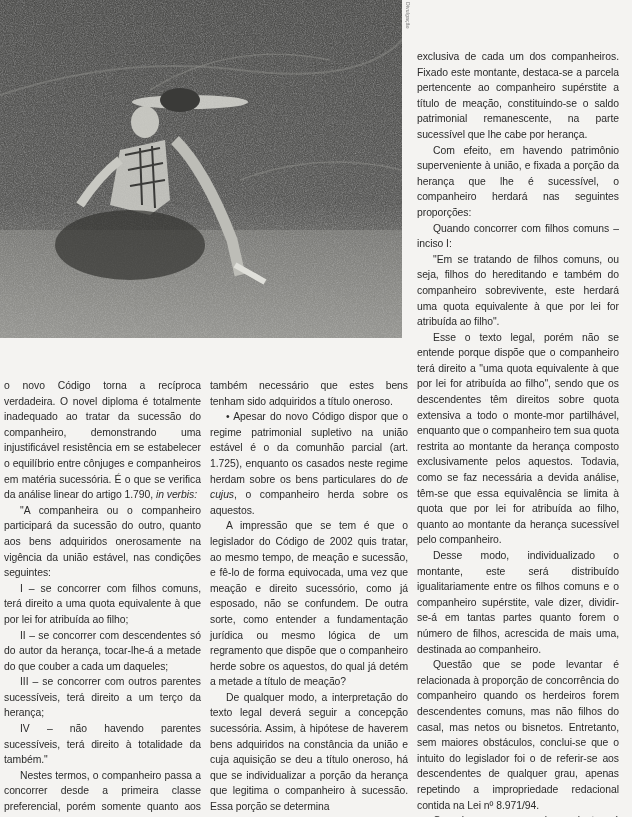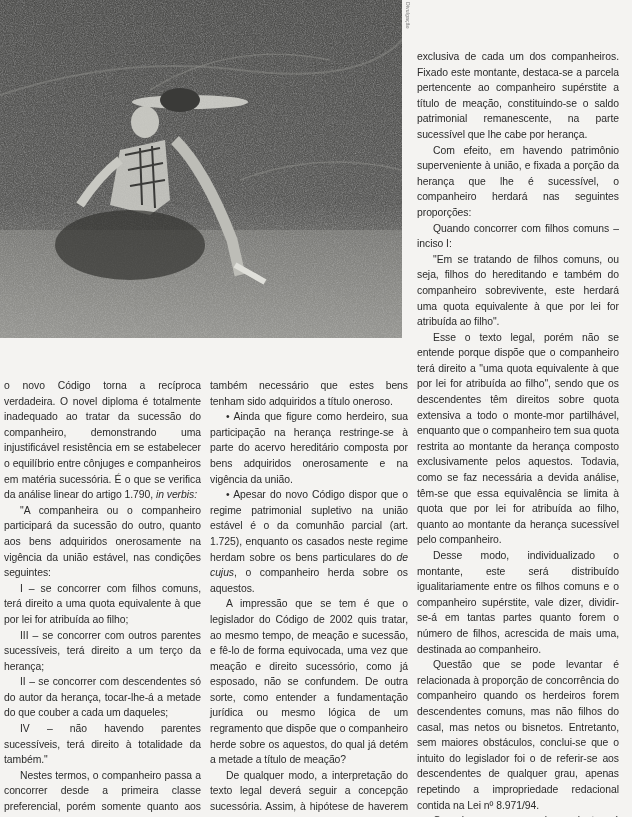--- a/index.html
+++ b/index.html
@@ -80,31 +80,30 @@
 
     <ellipse cx="130" cy="245" rx="75" ry="35" fill="#333331" opacity="0.7"></ellipse>
   </svg>
 </div>
 <div class="credit">Divulgação</div>
 
 <div class="col col-1">
   <p class="noindent"><span>o novo Código torna a recíproca verdadeira. O novel diploma é totalmente inadequado ao tratar da sucessão do companheiro, demonstrando uma injustificável resistência em se estabelecer o equilíbrio entre cônjuges e companheiros em matéria sucessória. É o que se verifica da análise linear do artigo 1.790, </span><em>in verbis:</em></p>
   <p>"A companheira ou o companheiro participará da sucessão do outro, quanto aos bens adquiridos onerosamente na vigência da união estável, nas condições seguintes:</p>
   <p>I – se concorrer com filhos comuns, terá direito a uma quota equivalente à que por lei for atribuída ao filho;</p>
+  <p>II – se concorrer com descendentes só do autor da herança, tocar-lhe-á a metade do que couber a cada um daqueles;</p>
   <p>III – se concorrer com outros parentes sucessíveis, terá direito a um terço da herança;</p>
-  <p>II – se concorrer com descendentes só do autor da herança, tocar-lhe-á a metade do que couber a cada um daqueles;</p>
   <p>IV – não havendo parentes sucessíveis, terá direito à totalidade da também."</p>
   <p>Nestes termos, o companheiro passa a concorrer desde a primeira classe preferencial, porém somente quanto aos bens adquiridos onerosamente na vigência da união estável. De onde se conclui que:</p>
   <p>• Na ausência de patrimônio superveniente à união, o companheiro nada herda.</p>
 
 </div>
 
 <div class="col col-2">
   <p class="noindent">também necessário que estes bens tenham sido adquiridos a título oneroso.</p>
-  <p>• Ainda que figure como herdeiro, sua participação na herança restringe-se à parte do acervo hereditário composta por bens adquiridos onerosamente e na vigência da união.</p>
   <p><span>• Apesar do novo Código dispor que o regime patrimonial supletivo na união estável é o da comunhão parcial (art. 1.725), enquanto os casados neste regime herdam sobre os bens particulares do </span><em>de cujus</em><span>, o companheiro herda sobre os aquestos.</span></p>
   <p>A impressão que se tem é que o legislador do Código de 2002 quis tratar, ao mesmo tempo, de meação e sucessão, e fê-lo de forma equivocada, uma vez que meação e direito sucessório, como já esposado, não se confundem. De outra sorte, como entender a fundamentação jurídica ou mesmo lógica de um regramento que dispõe que o companheiro herde sobre os aquestos, do qual já detém a metade a título de meação?</p>
   <p><span>De qualquer modo, a interpretação do texto legal deverá seguir a concepção sucessória. Assim, à hipótese de haverem bens adquiridos na constância da união e cuja aquisição se deu a título oneroso, há que se individualizar a porção da herança que legitima o companheiro à sucessão. Essa porção se determina </span></p>
 </div>
 
 <div class="col col-3">
   <p class="noindent">exclusiva de cada um dos companheiros. Fixado este montante, destaca-se a parcela pertencente ao companheiro supérstite a título de meação, constituindo-se o saldo patrimonial remanescente, na parte sucessível que lhe cabe por herança.</p>
   <p>Com efeito, em havendo patrimônio superveniente à união, e fixada a porção da herança que lhe é sucessível, o companheiro herdará nas seguintes proporções:</p>
   <p>Quando concorrer com filhos comuns – inciso I:</p>
   <p>"Em se tratando de filhos comuns, ou seja, filhos do hereditando e também do companheiro sobrevivente, este herdará uma quota equivalente à que por lei for atribuída ao filho".</p>

